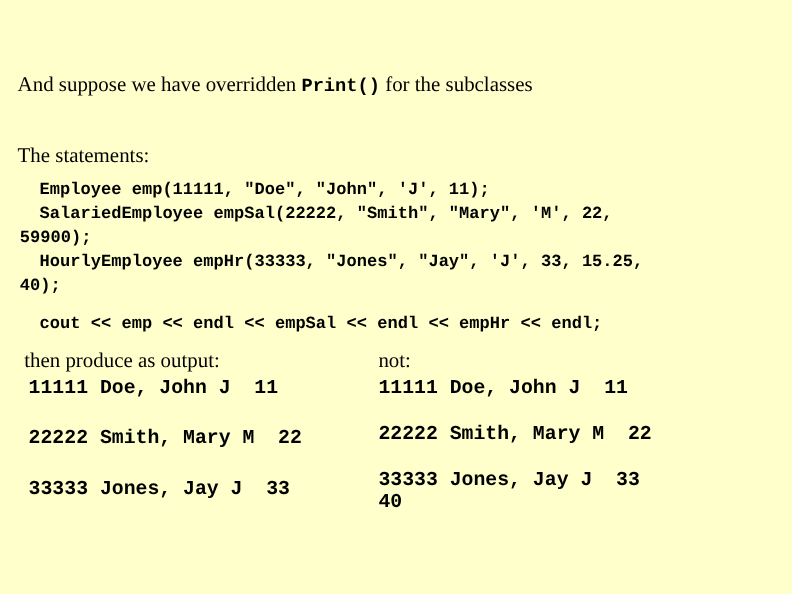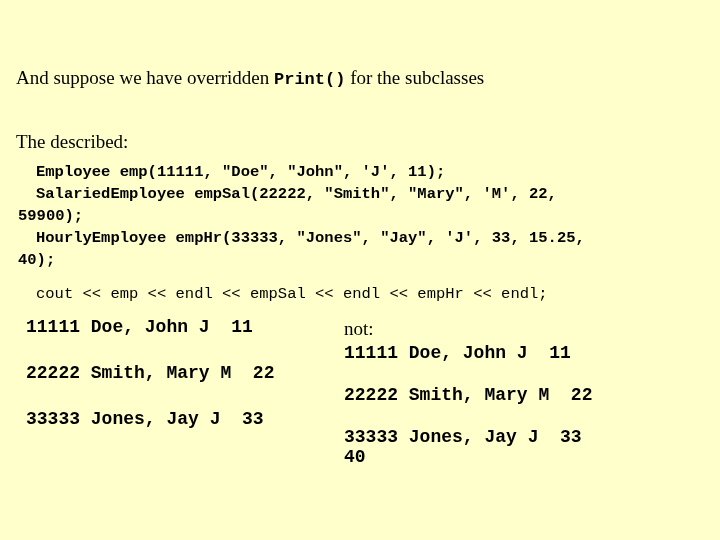--- a/index.html
+++ b/index.html
@@ -75,21 +75,21 @@
   .code-line.cont {
     padding-left: 0px;
   }
   .code-cout {
     position: absolute;
     left: 18px;
     top: 256px;
     padding-left: 18px;
     white-space: pre;
     font-family: "Liberation Mono", "DejaVu Sans Mono", monospace;
-    font-weight: normal;
+    font-weight: bold;
     font-size: 15.5px;
     line-height: 22px;
     text-align: right;
   }
 
   
   .col {
     position: absolute;
     top: 290px;
   }
@@ -130,33 +130,34 @@
 </style>
 </head>
 <body style="background: rgb(255, 255, 204); color: rgb(0, 0, 0);">
 
 <div class="slide">
 
   <div class="prose" id="intro-para">
     <span id="intro-line-1"><span>And suppose we have overridden </span><span class="mono">Print()</span><span> for the subclasses</span></span>
   </div>
 
-  <div class="prose" id="statements-heading">The described:</div>
+  <div class="prose" id="statements-heading">The statements:</div>
 
   <div class="code-block" id="code-block">
     <div class="code-line indent">Employee emp(11111, "Doe", "John", 'J', 11);</div>
     <div class="code-line indent">SalariedEmployee empSal(22222, "Smith", "Mary", 'M', 22,</div>
     <div class="code-line cont">59900);</div>
     <div class="code-line indent">HourlyEmployee empHr(33333, "Jones", "Jay", 'J', 33, 15.25,</div>
     <div class="code-line cont">40);</div>
   </div>
 
   <div class="code-cout">cout &lt;&lt; emp &lt;&lt; endl &lt;&lt; empSal &lt;&lt; endl &lt;&lt; empHr &lt;&lt; endl;</div>
 
   <div class="col" id="left-column">
+    <div class="col-heading">then produce as output:</div>
 
     <div class="out-group">
       <div class="out-line">11111 Doe, John J  11</div>
     </div>
     <div class="out-group">
       <div class="out-line">22222 Smith, Mary M  22</div>
     </div>
     <div class="out-group">
       <div class="out-line">33333 Jones, Jay J  33</div>
     </div>

